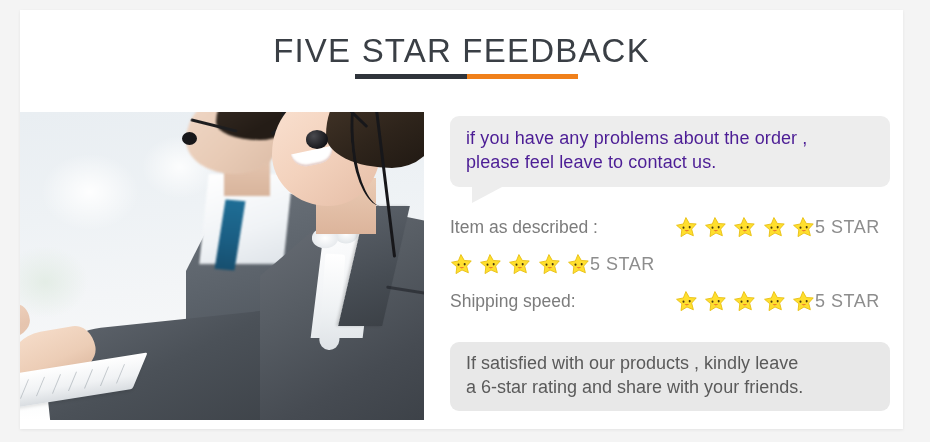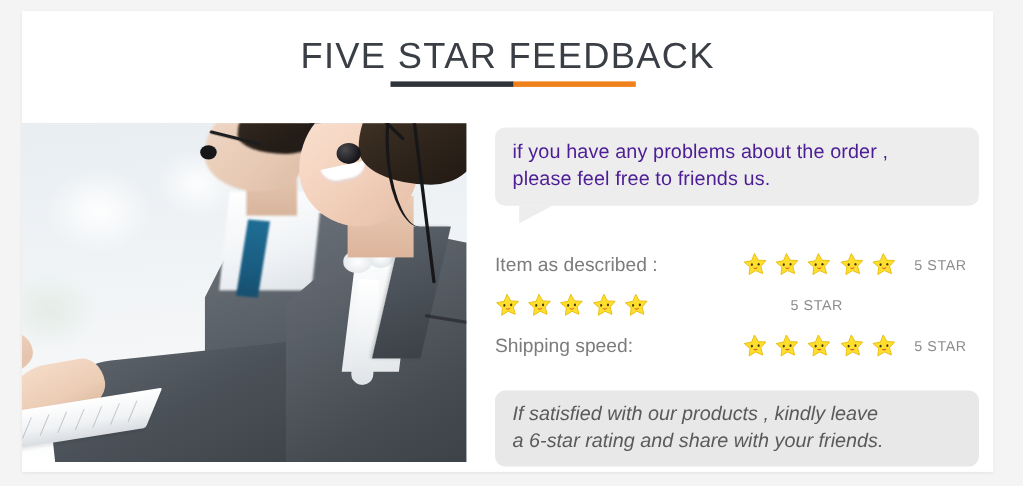--- a/index.html
+++ b/index.html
@@ -426,21 +426,21 @@
     left: 22px;
     bottom: -16px;
     width: 0;
     height: 0;
     border-top: 16px solid #ededed;
     border-right: 30px solid transparent;
   }
   .bubble-line { display: block; white-space: nowrap; }
 
   .ratings {
-    margin-top: 35px;
+    margin-top: 22px;
   }
   .rating-row {
     display: flex;
     align-items: center;
     height: 37px;
   }
   .rating-label {
     width: 225px;
     color: #7c7c7c;
     font-size: 17.5px;
@@ -448,39 +448,38 @@
   }
   .stars {
     width: 140px;
     display: flex;
     align-items: center;
     gap: 6px;
   }
   .star-icon { display: block; }
   .rating-value {
     flex: 1;
-    text-align: center;
+    text-align: left;
     color: #8d8d8d;
-    font-size: 13px;
+    font-size: 18px;
     letter-spacing: 0.5px;
     padding-right: 5px;
     white-space: nowrap;
   }
 
   .footer-note {
     margin-top: 22px;
     width: 440px;
     box-sizing: border-box;
     background: #e8e8e8;
     border-radius: 9px;
     padding: 10px 16px 11px 16px;
     color: #5a5a5a;
     font-size: 18px;
     line-height: 1.33;
-    font-style: italic;
   }
   .footer-line { display: block; white-space: nowrap; }
 </style>
 </head>
 <body>
 
 <div id="root">
   <div class="card">
 
     <div class="title">FIVE STAR FEEDBACK</div>
@@ -535,21 +534,21 @@
         <div class="key-line" style="left:78px"></div>
         <div class="key-line" style="left:94px"></div>
         <div class="key-line" style="left:110px"></div>
       </div>
     </div>
 
     <div class="right-col">
 
       <div class="bubble">
         <span class="bubble-line">if you have any problems about the order ,</span>
-        <span class="bubble-line">please feel free to friends us.</span>
+        <span class="bubble-line">please feel leave to contact us.</span>
         <div class="bubble-tail"></div>
       </div>
 
       <div class="ratings">
 
         <div class="rating-row">
           <div class="rating-label">Item as described :</div>
           <div class="stars">
             <svg class="star-icon" width="24" height="23" viewBox="0 0 24 23">
                 <g transform="rotate(-4 12 11.5)">

